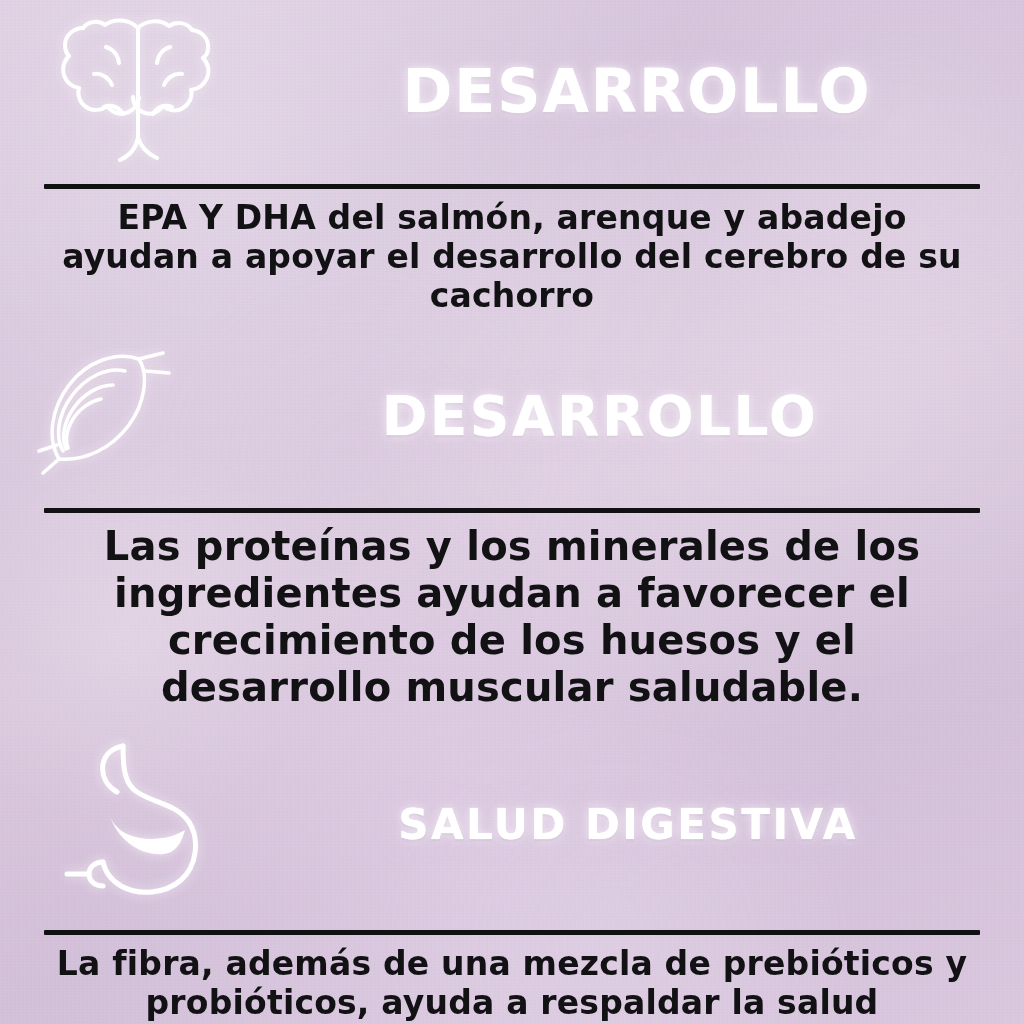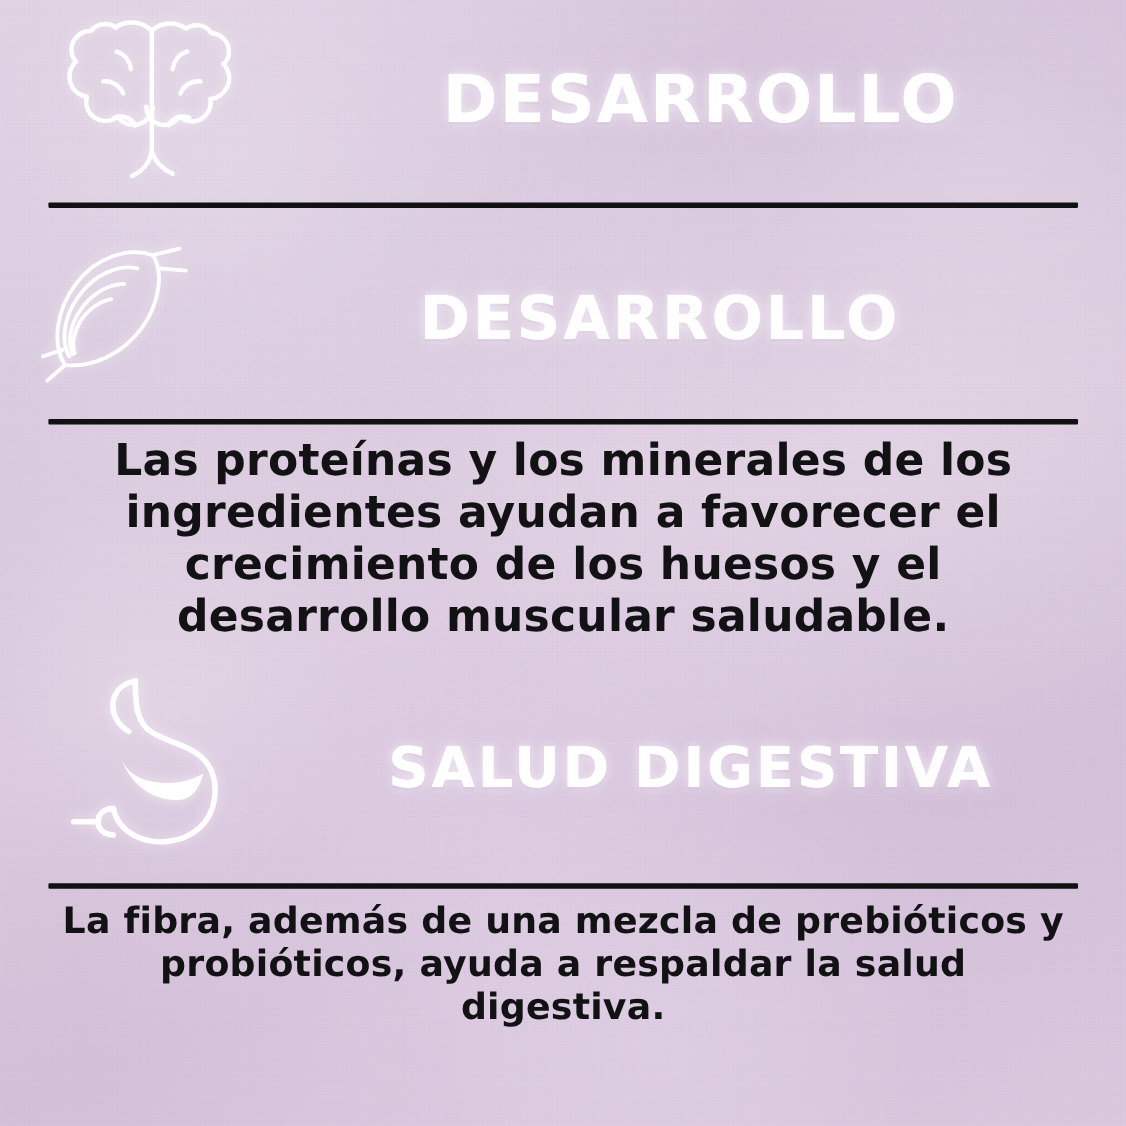--- a/index.html
+++ b/index.html
@@ -112,21 +112,21 @@
   #sec-brain .body-text { font-size: 33px; }
 
   #sec-muscle .head-row { height: 168px; margin-top: 16px; }
   #sec-muscle .icon-slot { width: 176px; }
   #sec-muscle .big-title { font-size: 55px; letter-spacing: 2.5px; }
   #sec-muscle .rule { margin-top: 8px; }
   #sec-muscle .body-text { font-size: 40px; }
 
   #sec-digest .head-row { height: 200px; margin-top: 14px; }
   #sec-digest .icon-slot { width: 232px; }
-  #sec-digest .big-title { font-size: 51px; letter-spacing: 2.5px; }
+  #sec-digest .big-title { font-size: 42px; letter-spacing: 2.5px; }
   #sec-digest .rule { margin-top: 4px; }
   #sec-digest .body-text { font-size: 33px; }
 
   .icon-svg { display:block; }
   .icon-svg path, .icon-svg ellipse, .icon-svg circle, .icon-svg line {
     filter: drop-shadow(0 0 6px rgba(255,255,255,0.55));
   }
 </style>
 </head>
 <body>
@@ -152,20 +152,21 @@
             <path d="M136 35c-7 2-12 8-13 16"></path>
             <path d="M148 62c-8-1-15 4-18 11"></path>
             <path d="M138 95c-7-3-15 0-19 7"></path>
           </svg>
         </div>
         <div class="title-wrap">
           <div class="big-title">DESARROLLO</div>
         </div>
       </div>
       <div class="rule"></div>
+      <div class="body-text">EPA Y DHA del salmón, arenque y abadejo ayudan a apoyar el desarrollo del cerebro de su cachorro</div>
     </section>
 
     <section id="sec-muscle">
       <div class="head-row">
         <div class="icon-slot">
           <svg class="icon-svg" width="150" height="150" viewBox="0 0 150 150" fill="none" stroke="#ffffff" stroke-width="3.5" stroke-linecap="round" stroke-linejoin="round">
             <path d="M112 18c-22-8-52 2-70 26C24 68 20 98 32 118"></path>
             <path d="M112 18c10 16 6 44-10 66-18 24-44 36-70 34"></path>
             <path d="M98 30c-18-4-40 6-54 26-13 18-16 40-8 54"></path>
             <path d="M86 44c-14 0-30 9-40 24-9 13-12 29-7 40"></path>

